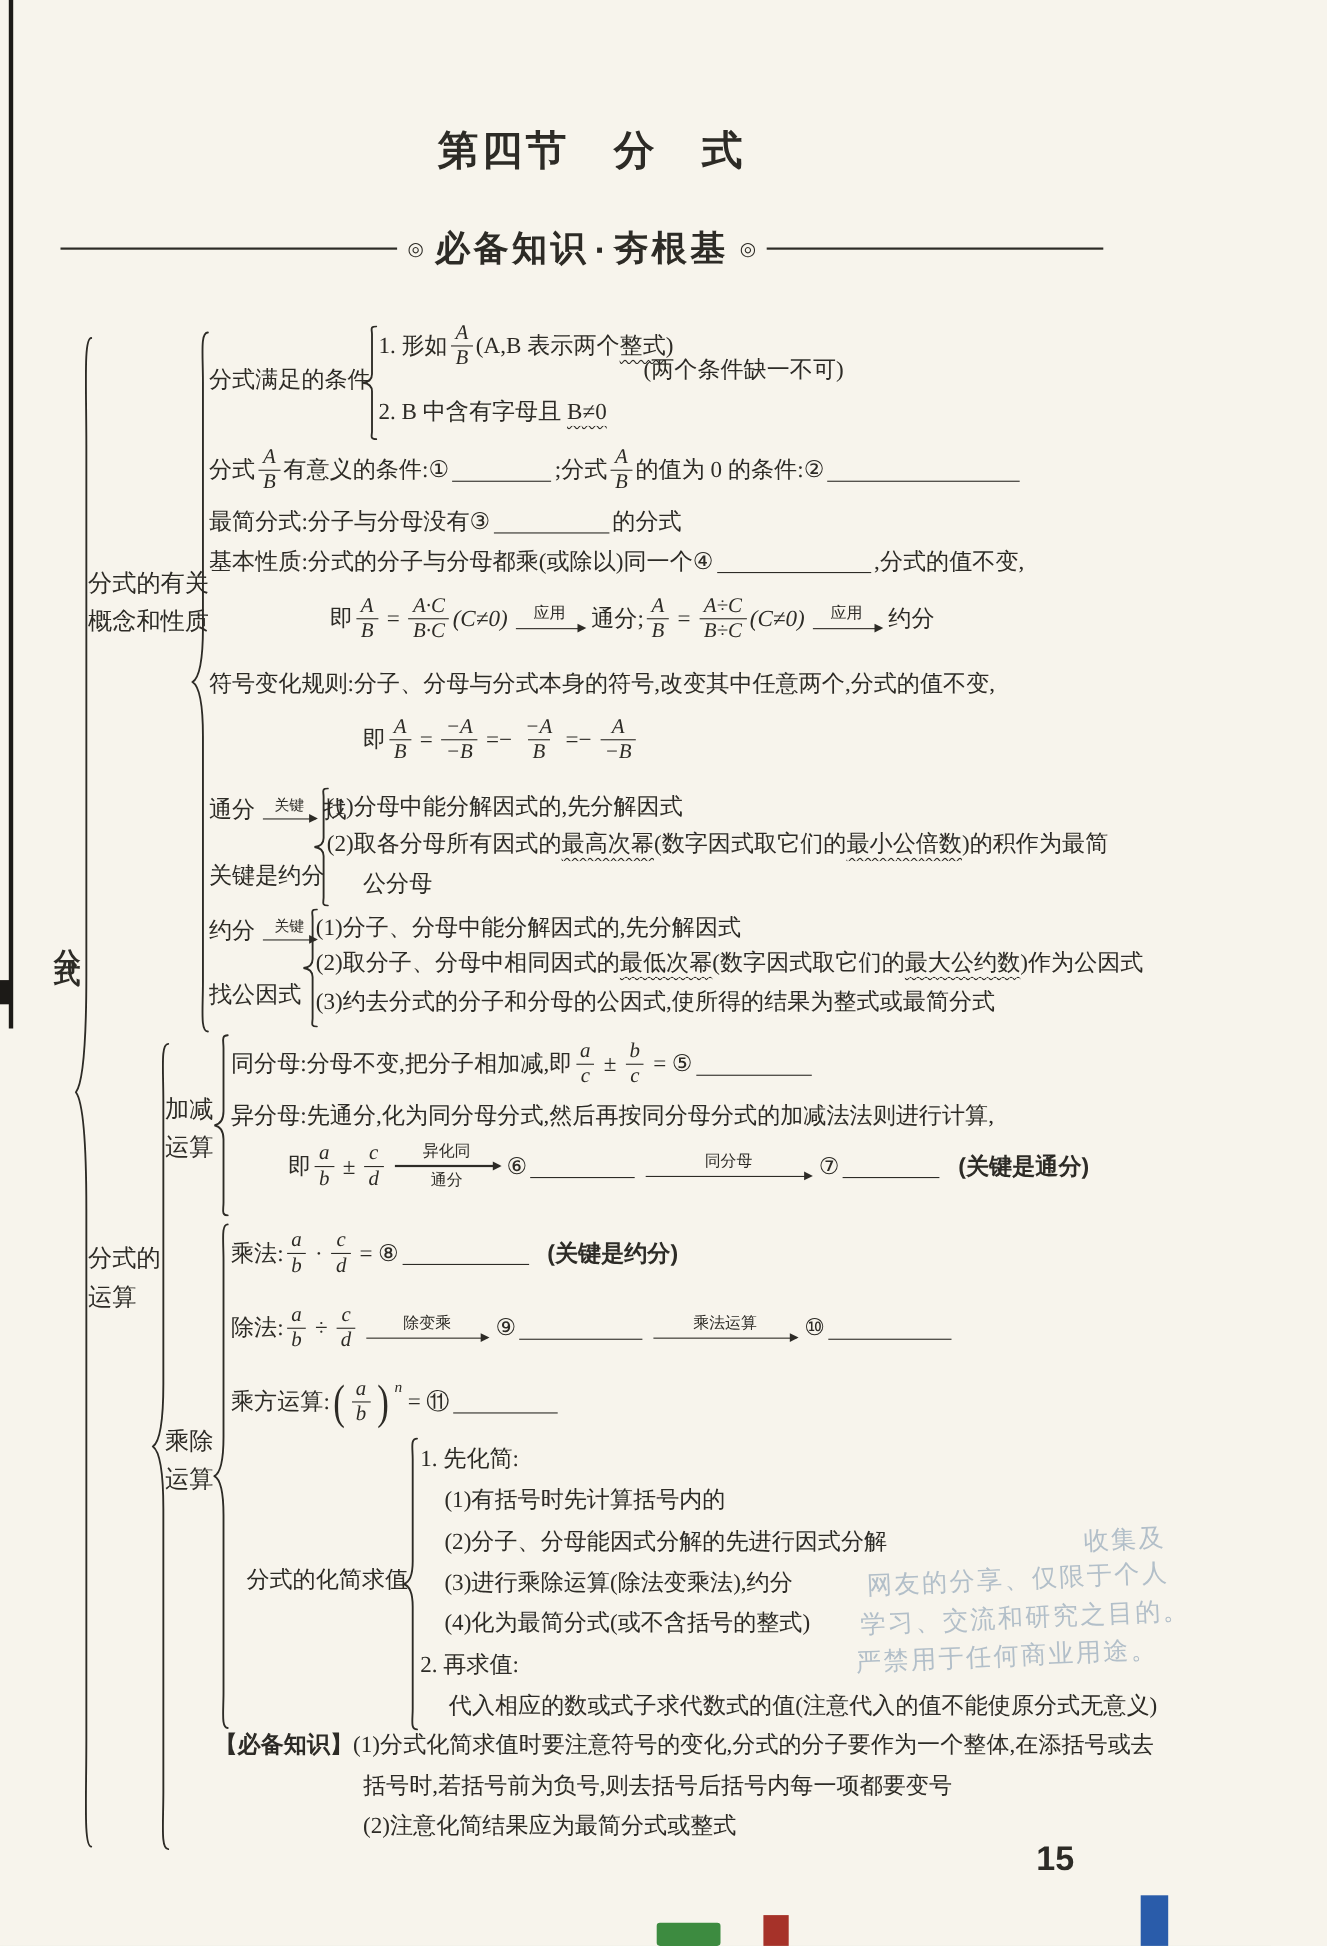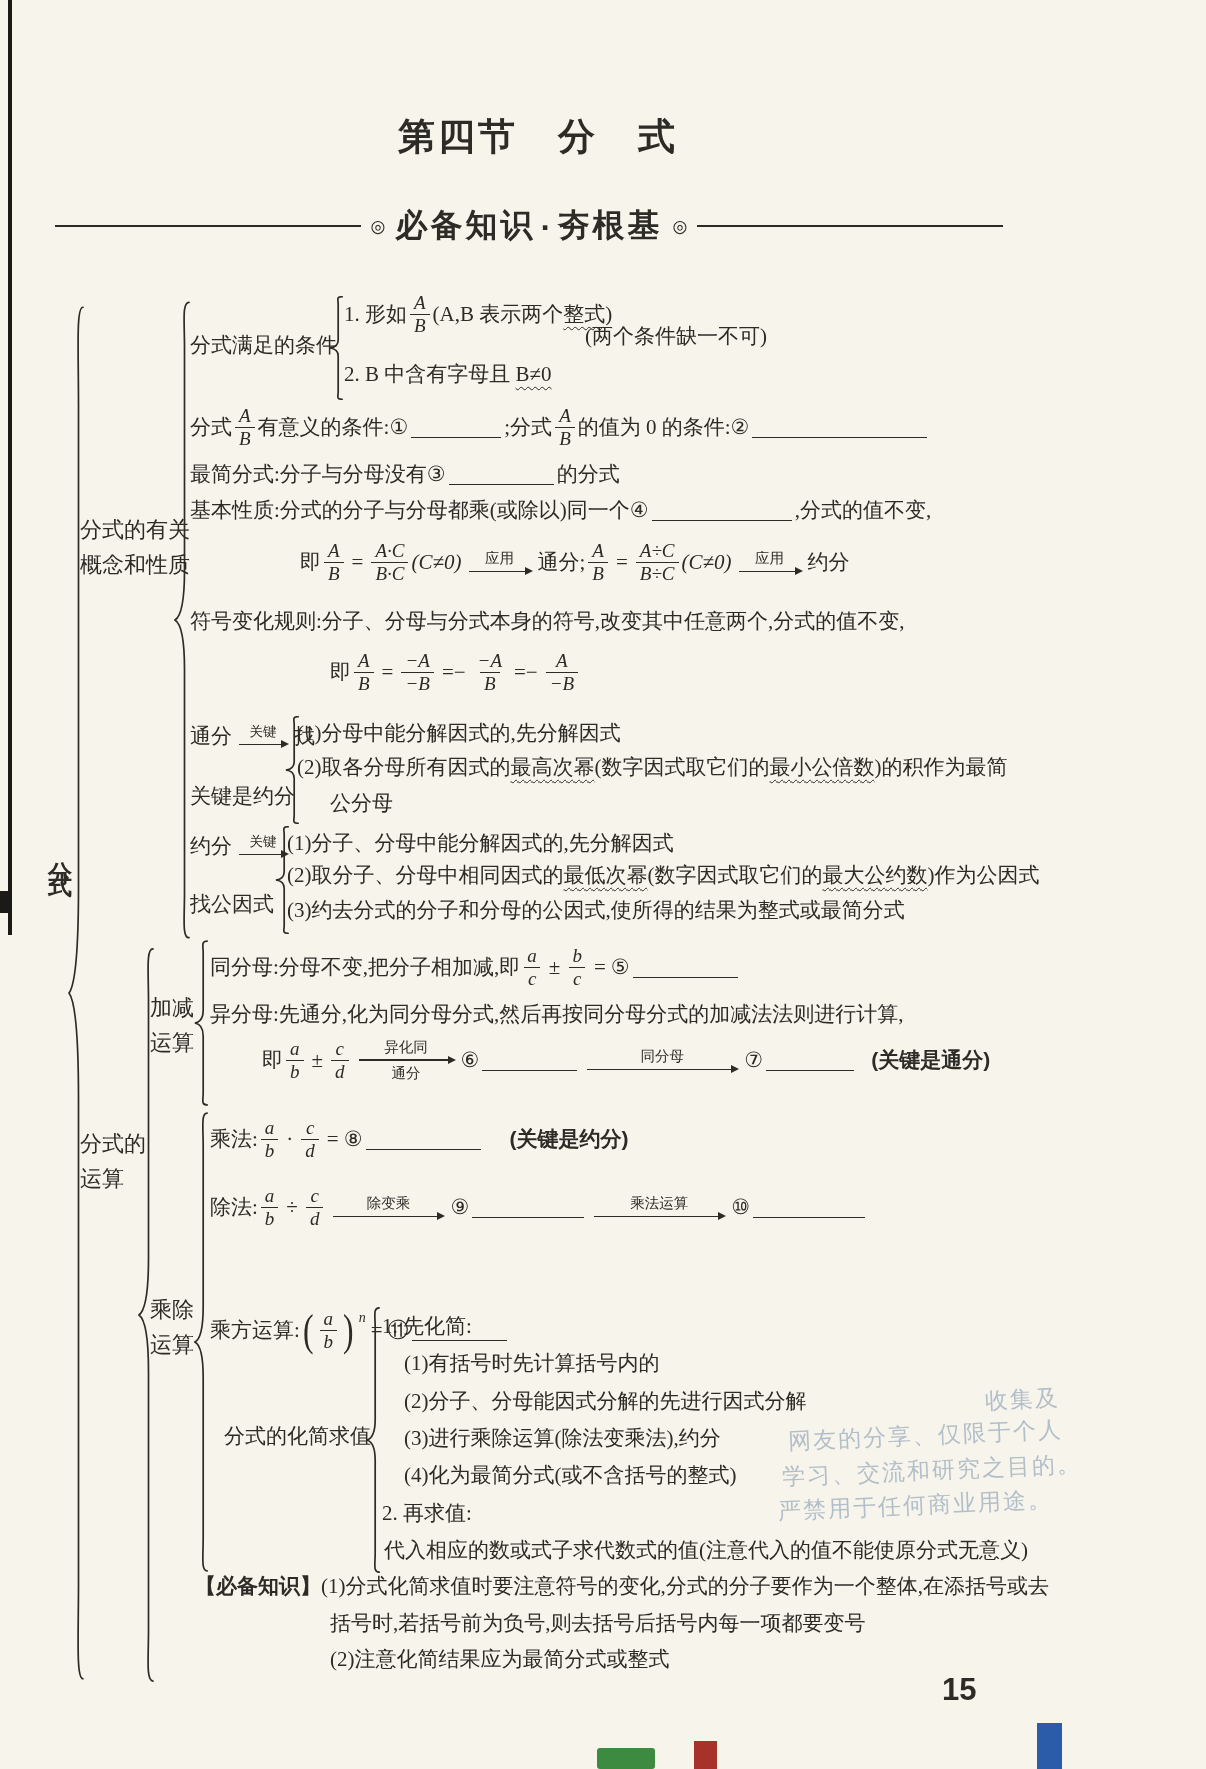--- a/index.html
+++ b/index.html
@@ -276,21 +276,21 @@
         <span class="fd m">b</span>
       </span>
     <span class="op">·</span>
     <span class="frac">
         <span class="fn m">c</span>
         <span class="fd m">d</span>
       </span>
     <span class="op">=</span>
     <span>⑧</span>
       <span class="blank" style="width:115px"></span>
-    <span class="sans b" style="margin-left:26px">(关键是约分)</span>
+    <span class="sans b" style="margin-left:14px">(关键是约分)</span>
   </div>
 
   <div class="frow" style="left:210px;top:1185px">
     <span>除法:</span>
     <span class="frac">
         <span class="fn m">a</span>
         <span class="fd m">b</span>
       </span>
     <span class="op">÷</span>
     <span class="frac">
@@ -304,42 +304,42 @@
     <span>⑨</span>
       <span class="blank" style="width:112px"></span>
     <span class="arr" style="width:130px">
         <span>乘法运算</span>
         <span class="shaft"></span>
       </span>
     <span>⑩</span>
       <span class="blank" style="width:112px"></span>
   </div>
 
-  <div class="frow" style="left:210px;top:1308px">
+  <div class="frow" style="left:210px;top:1252px">
     <span>乘方运算:</span>
     <span class="bigp">(</span>
     <span class="frac">
         <span class="fn m">a</span>
         <span class="fd m">b</span>
       </span>
     <span class="bigp">)</span>
     <span class="m supn">n</span>
     <span class="op">=</span>
     <span>⑪</span>
       <span class="blank" style="width:95px"></span>
   </div>
 
   <div class="nlabel" style="left:224px;top:1422px">分式的化简求值</div>
   <div class="row" style="left:382px;top:1312px">1. 先化简:</div>
   <div class="row" style="left:404px;top:1349px">(1)有括号时先计算括号内的</div>
   <div class="row" style="left:404px;top:1387px">(2)分子、分母能因式分解的先进行因式分解</div>
   <div class="row" style="left:404px;top:1424px">(3)进行乘除运算(除法变乘法),约分</div>
   <div class="row" style="left:404px;top:1461px">(4)化为最简分式(或不含括号的整式)</div>
   <div class="row" style="left:382px;top:1499px">2. 再求值:</div>
-  <div class="row" style="left:384px;top:1536px">代入相应的数或式子求代数式的值(注意代入的值不能使原分式无意义)</div>
+  <div class="row" style="left:408px;top:1536px">代入相应的数或式子求代数式的值(注意代入的值不能使原分式无意义)</div>
 
   <div class="row" style="left:195px;top:1572px">
     <span class="sans b">【必备知识】</span><span>(1)分式化简求值时要注意符号的变化,分式的分子要作为一个整体,在添括号或去</span>
   </div>
   <div class="row" style="left:330px;top:1609px">括号时,若括号前为负号,则去括号后括号内每一项都要变号</div>
   <div class="row" style="left:330px;top:1645px">(2)注意化简结果应为最简分式或整式</div>
 
   <div class="wm" style="left:985px;top:1384px">收集及</div>
   <div class="wm" style="left:788px;top:1420px">网友的分享、仅限于个人</div>
   <div class="wm" style="left:782px;top:1455px">学习、交流和研究之目的。</div>

